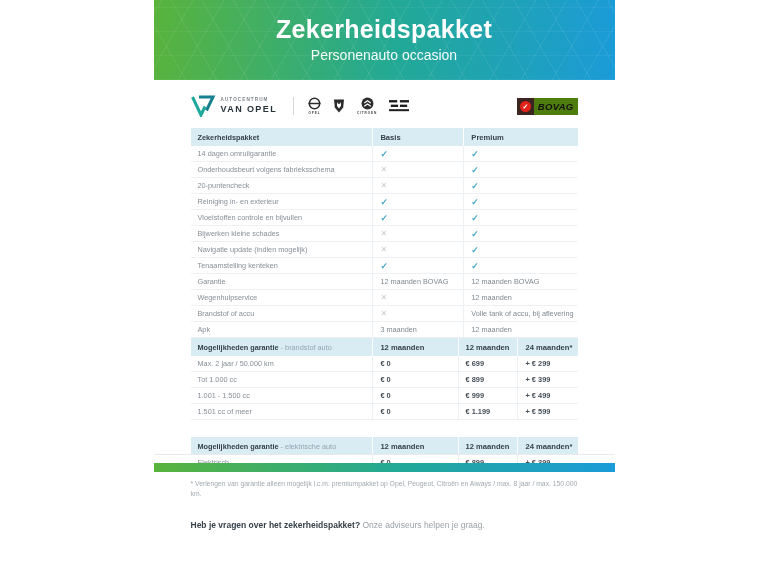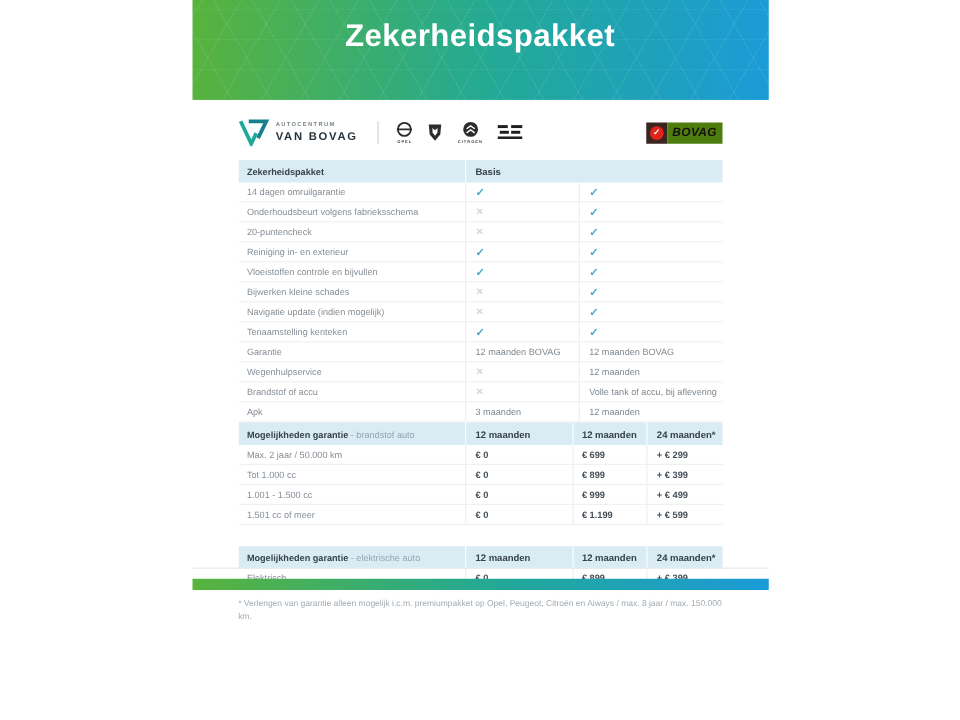--- a/index.html
+++ b/index.html
@@ -68,30 +68,31 @@
   .bottom-bar { position:absolute; left:0; right:0; bottom:0; height:9px;
     background:linear-gradient(93deg, #59b33c 0%, #23a995 52%, #1b9bd8 100%); }
 </style>
 </head>
 <body>
 
 <div class="page">
 
   <header class="banner">
     <h1>Zekerheidspakket</h1>
+    <div class="subtitle">Personenauto occasion</div>
   </header>
 
   <div class="logos">
     <svg class="vv-mark" viewBox="0 0 25 22">
       <path d="M1.5 2 L10 20 L14 11.5" fill="none" stroke="#1fa99c" stroke-width="3"></path>
       <path d="M8 2 L22 2 L15.5 15.5" fill="none" stroke="#16808f" stroke-width="3"></path>
     </svg>
     <div class="vv-text">
       <div class="vv-top">AUTOCENTRUM</div>
-      <div class="vv-bottom">VAN BOVAG</div>
+      <div class="vv-bottom">VAN OPEL</div>
     </div>
     <div class="logo-divider"></div>
     <div class="brands">
       <div class="brand">
         <svg width="13" height="13" viewBox="0 0 14 14">
           <circle cx="7" cy="7" r="5.6" fill="none" stroke="#2c2c2c" stroke-width="1.6"></circle>
           <path d="M0.5 7 L13.5 7" stroke="#2c2c2c" stroke-width="1.6"></path>
         </svg>
         <span class="bname">OPEL</span>
       </div>
@@ -126,20 +127,21 @@
       <div class="bovag-txt">BOVAG</div>
     </div>
   </div>
 
   <div class="tables">
 
     <section class="tbl t1">
       <div class="hrow">
         <span class="cell label hl">Zekerheidspakket</span>
         <span class="cell v hl">Basis</span>
+        <span class="cell v hl">Premium</span>
       </div>
       <div class="row">
         <span class="cell label">14 dagen omruilgarantie</span>
         <span class="cell v check">✓</span>
         <span class="cell v check">✓</span>
       </div>
       <div class="row">
         <span class="cell label">Onderhoudsbeurt volgens fabrieksschema</span>
         <span class="cell v cross">✕</span>
         <span class="cell v check">✓</span>
@@ -241,17 +243,18 @@
         <span class="cell v txt">€ 0</span>
         <span class="cell v txt">€ 899</span>
         <span class="cell v txt">+ € 399</span>
       </div>
     </section>
 
   </div>
 
   <p class="footnote">* Verlengen van garantie alleen mogelijk i.c.m. premiumpakket op Opel, Peugeot, Citroën en Aiways / max. 8 jaar / max. 150.000 km.</p>
 
+  <p class="question"><span class="q-bold">Heb je vragen over het zekerheidspakket?</span><span class="q-rest"> Onze adviseurs helpen je graag.</span></p>
 
   <div class="foot-divider"></div>
   <div class="bottom-bar"></div>
 
 </div>
 
 </body></html>

